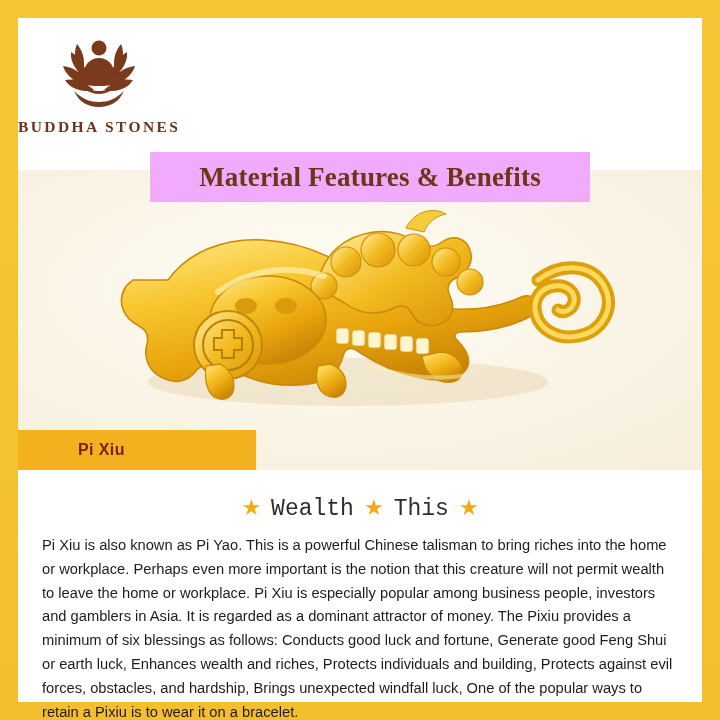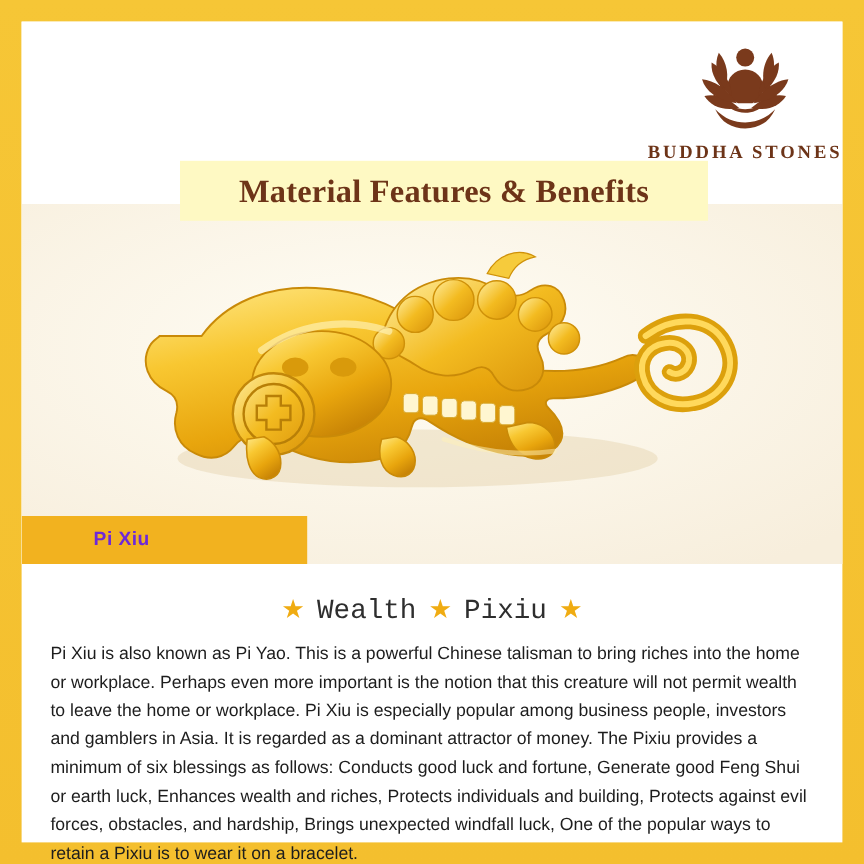--- a/index.html
+++ b/index.html
@@ -24,21 +24,21 @@
     background: #ffffff;
   }
 
   
   .header {
     position: relative;
     height: 152px;
     background: #ffffff;
     display: flex;
     flex-direction: column;
-    align-items: flex-end;
+    align-items: flex-start;
     justify-content: flex-start;
     padding-top: 10px;
   }
   .logo-wrap {
     display: flex;
     flex-direction: column;
     align-items: center;
   }
   .brand-name {
     margin-top: 4px;
@@ -46,24 +46,24 @@
     letter-spacing: 2.4px;
     color: #6d3418;
     font-weight: bold;
     font-family: "Liberation Serif", serif;
   }
 
   
   .title-band {
     position: absolute;
     left: 132px;
-    top: 116px;
+    top: 134px;
     width: 440px;
     height: 50px;
-    background: #fef9c3;
+    background: #f0abfc;
     display: flex;
     align-items: center;
     justify-content: center;
     z-index: 5;
   }
   .title-band .title {
     font-size: 27px;
     font-weight: bold;
     color: #6d3418;
     font-family: "Liberation Serif", serif;
@@ -85,21 +85,21 @@
     position: absolute;
     left: 0;
     bottom: 0;
     width: 238px;
     height: 40px;
     background: #f2b21f;
     display: flex;
     align-items: center;
   }
   .caption span {
-    color: #6d28d9;
+    color: #7f1d1d;
     font-size: 16px;
     font-weight: bold;
     margin-left: 60px;
     letter-spacing: 0.4px;
   }
 
   
   .benefits {
     padding: 26px 22px 10px 22px;
   }
@@ -243,20 +243,20 @@
       <div class="caption">
         <span>Pi Xiu</span>
       </div>
     </div>
 
     <div class="benefits">
       <div class="bene-line">
         <span class="star">★</span>
         <span class="txt">Wealth</span>
         <span class="star">★</span>
-        <span class="txt">Pixiu</span>
+        <span class="txt">This</span>
         <span class="star">★</span>
       </div>
       <p class="body-text">Pi Xiu is also known as Pi Yao. This is a powerful Chinese talisman to bring riches into the home or workplace. Perhaps even more important is the notion that this creature will not permit wealth to leave the home or workplace. Pi Xiu is especially popular among business people, investors and gamblers in Asia. It is regarded as a dominant attractor of money. The Pixiu provides a minimum of six blessings as follows: Conducts good luck and fortune, Generate good Feng Shui or earth luck, Enhances wealth and riches, Protects individuals and building, Protects against evil forces, obstacles, and hardship, Brings unexpected windfall luck, One of the popular ways to retain a Pixiu is to wear it on a bracelet.</p>
     </div>
 
   </div>
 </div>
 
 </body></html>

